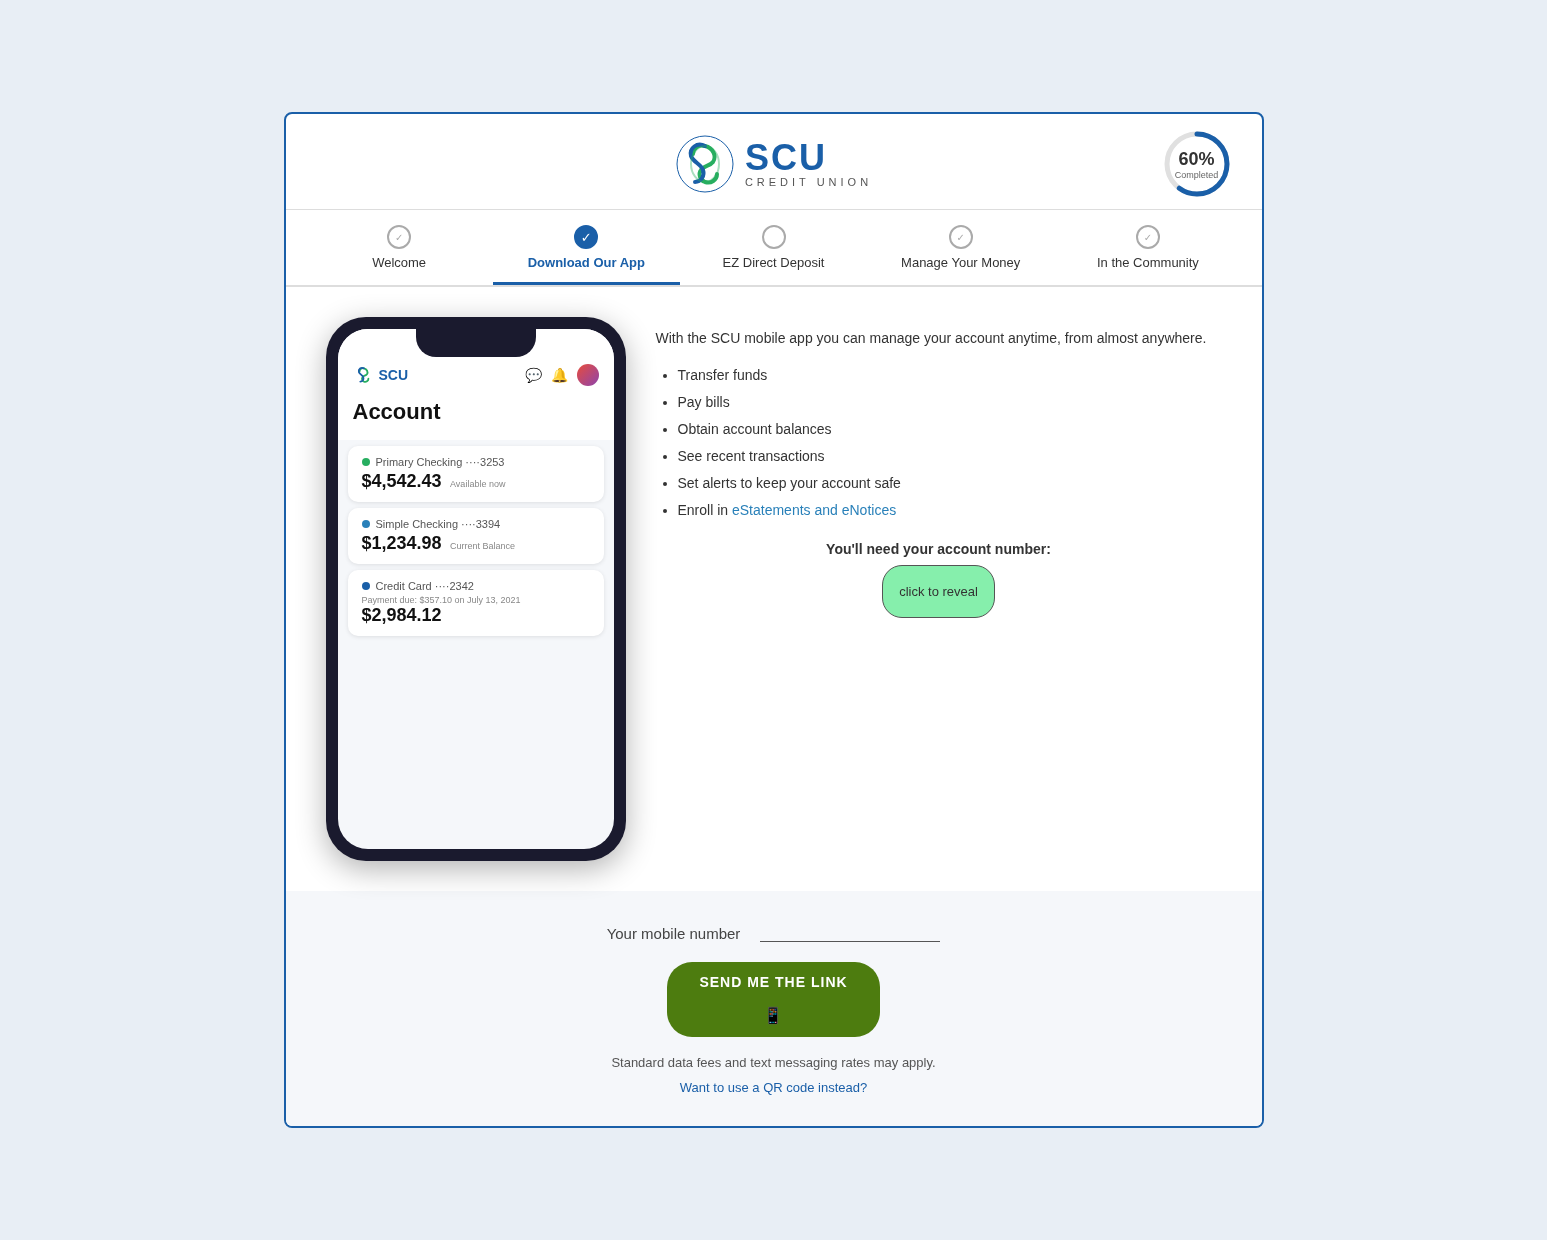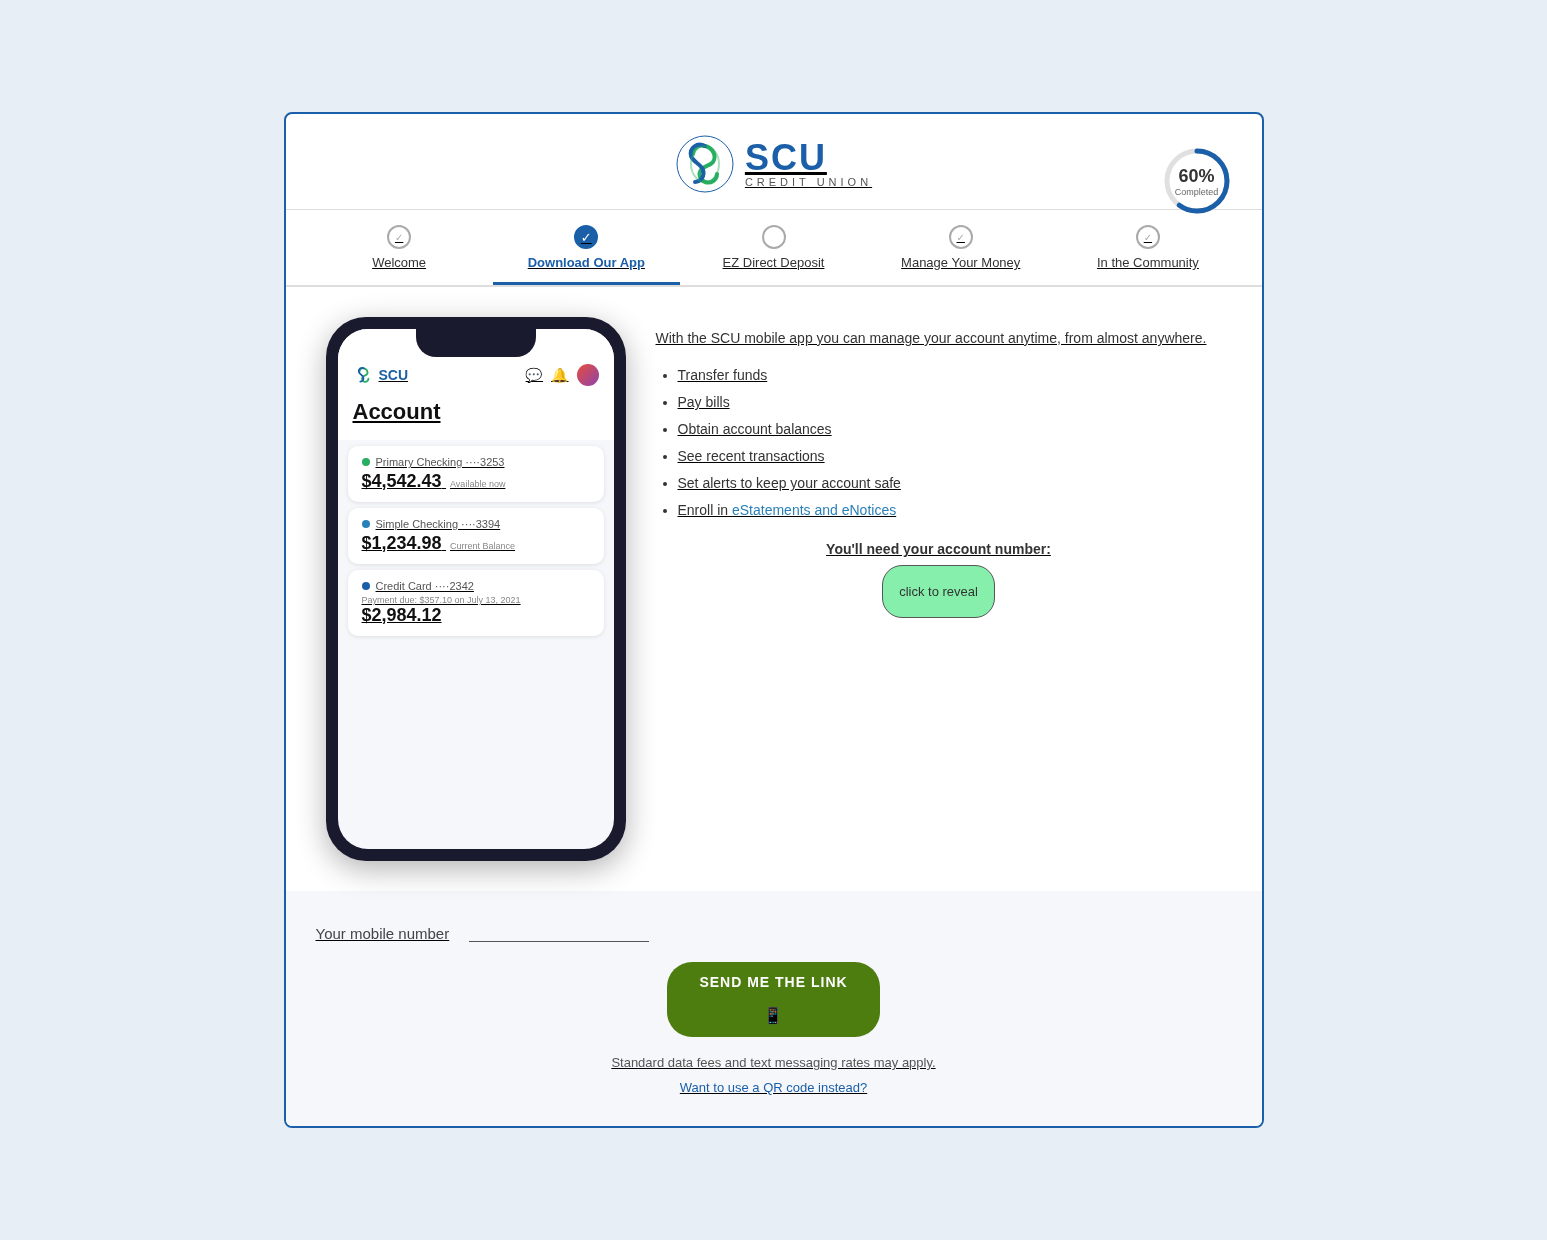--- a/index.html
+++ b/index.html
@@ -12,21 +12,20 @@
       min-height: 100vh;
       padding: 20px;
     }
     .page-wrapper {
       background: #fff;
       border: 2px solid #1a5fa8;
       border-radius: 8px;
       max-width: 980px;
       width: 100%;
       overflow: hidden;
-      text-decoration: underline;
     }
 
     
     .header {
       display: flex;
       justify-content: center;
       align-items: center;
       padding: 20px 30px 15px;
       position: relative;
       border-bottom: 1px solid #ddd;
@@ -53,21 +52,21 @@
     }
     .logo-credit-union {
       font-size: 11px;
       letter-spacing: 4px;
       color: #555;
       text-transform: uppercase;
     }
     .progress-container {
       position: absolute;
       right: 30px;
-      top: 32px;
+      top: 15px;
       display: flex;
       flex-direction: column;
       align-items: center;
     }
     .progress-circle {
       width: 70px;
       height: 70px;
       position: relative;
     }
     .progress-circle svg {
@@ -319,20 +318,21 @@
     }
 
     
     .bottom-section {
       background: #f5f7fa;
       padding: 30px;
       text-align: center;
     }
     .mobile-input-row {
       display: flex;
+      justify-content: center;
       align-items: flex-end;
       gap: 20px;
       margin-bottom: 20px;
     }
     .mobile-label {
       font-size: 15px;
       color: #444;
     }
     .mobile-input {
       border: none;

